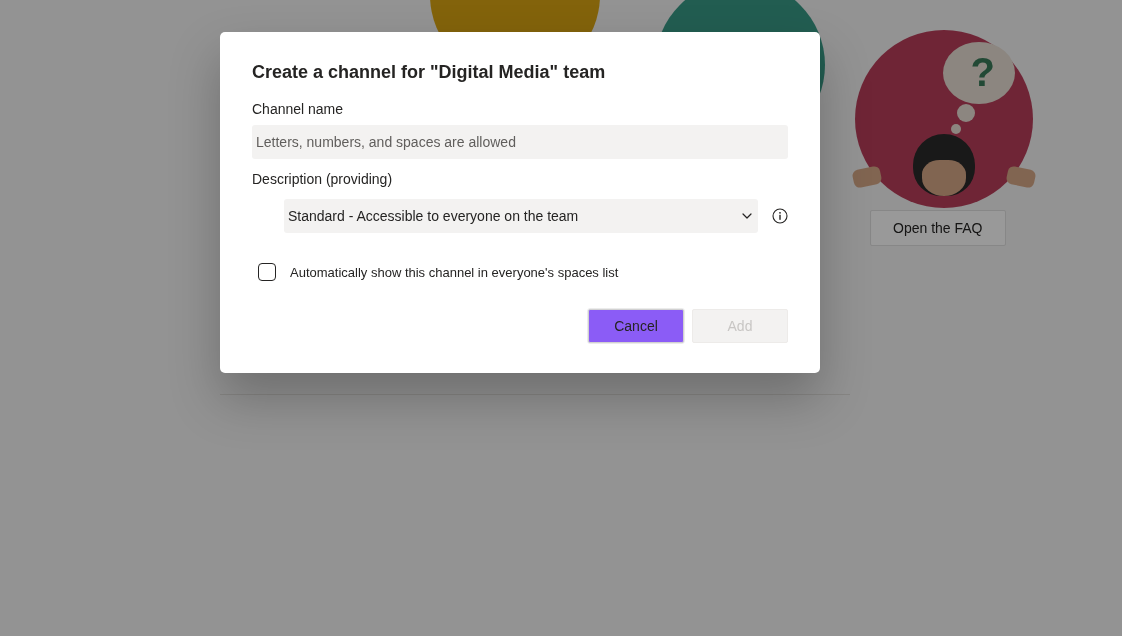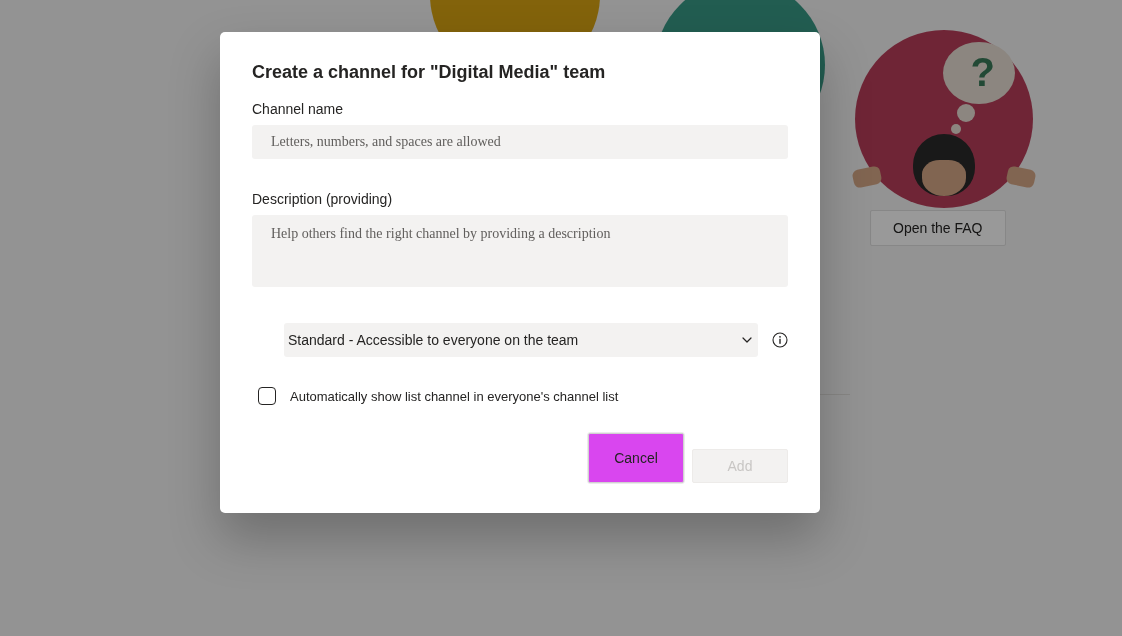--- a/index.html
+++ b/index.html
@@ -159,32 +159,32 @@
     .field-label {
       font-size: 14px;
       color: #252423;
       margin-bottom: 8px;
     }
     .text-input {
       width: 100%;
       background: #f3f2f1;
       border: none;
       border-radius: 3px;
-      padding: 9px 19px;
+      padding: 9px 4px;
       font-size: 14px;
-      font-family: Liberation Serif, serif;
+      font-family: Liberation Sans, sans-serif;
       color: #252423;
     }
     .text-input::placeholder { color: #605e5c; }
     .textarea {
       resize: none;
       height: 72px;
       line-height: 1.4;
     }
-    .field-group { margin-bottom: 32px; }
+    .field-group { margin-bottom: 12px; }
     .field-group.last { margin-bottom: 30px; }
     .privacy-row {
       display: flex;
       align-items: center;
       gap: 14px;
     }
     .dropdown {
       flex: 1;
       background: #f3f2f1;
       border-radius: 3px;
@@ -229,31 +229,30 @@
     .btn {
       min-width: 96px;
       padding: 8px 0;
       font-size: 14px;
       font-family: inherit;
       border-radius: 2px;
       cursor: pointer;
       text-align: center;
     }
     .btn-cancel {
-      background: #d946ef;
+      background: #8b5cf6;
       border: 1px solid #d1d1d1;
       color: #252423;
       outline: 1px solid rgba(0,0,0,0.08);
     }
     .btn-add {
       background: #f3f2f1;
       border: 1px solid #edebe9;
       color: #c8c6c4;
       cursor: default;
-      margin-top: 16px;
     }
   </style>
 </head>
 <body>
 
 <div class="bg-circle-yellow"></div>
 <div class="bg-circle-teal"></div>
 <div class="bg-faq-circle">
   <div class="thought-bubble"></div>
   <div class="thought-small"></div>
@@ -274,21 +273,20 @@
 <div class="dialog">
   <h2 class="dialog-title">Create a channel for "Digital Media" team</h2>
 
   <div class="field-group">
     <div class="field-label">Channel name</div>
     <input type="text" class="text-input" placeholder="Letters, numbers, and spaces are allowed" style="">
   </div>
 
   <div class="field-group">
     <div class="field-label">Description (providing)</div>
-    <textarea class="text-input textarea" placeholder="Help others find the right channel by providing a description" style=""></textarea>
   </div>
 
   <div class="field-group last">
     <div class="privacy-row">
       <div class="dropdown">
         <span class="dropdown-text">Standard - Accessible to everyone on the team</span>
         <span class="chevron">
           <svg width="14" height="14" viewBox="0 0 14 14">
               <path d="M3 5 L7 9 L11 5" stroke="#252423" stroke-width="1.2" fill="none" stroke-linecap="round" stroke-linejoin="round"></path>
             </svg>
@@ -299,20 +297,20 @@
           <circle cx="8" cy="8" r="7" stroke="#252423" stroke-width="1.1" fill="none"></circle>
           <circle cx="8" cy="4.8" r="0.9" fill="#252423"></circle>
           <rect x="7.3" y="6.8" width="1.4" height="5" fill="#252423"></rect>
         </svg>
       </span>
     </div>
   </div>
 
   <div class="checkbox-row">
     <div class="checkbox"></div>
-    <span class="checkbox-label">Automatically show list channel in everyone's channel list</span>
+    <span class="checkbox-label">Automatically show this channel in everyone's spaces list</span>
   </div>
 
   <div class="dialog-actions">
     <button class="btn btn-cancel">Cancel</button>
     <button class="btn btn-add" disabled="">Add</button>
   </div>
 </div>
 
 </body></html>

